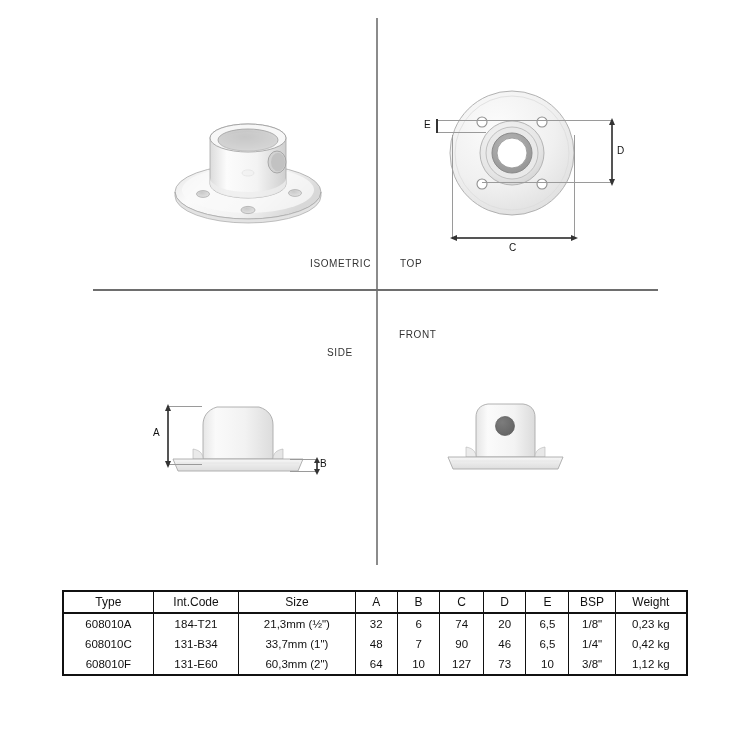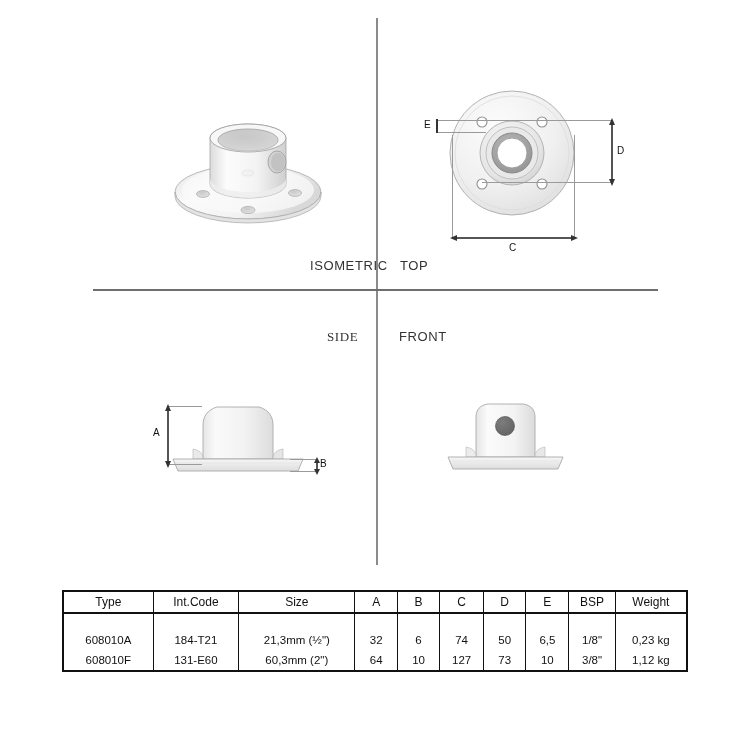--- a/index.html
+++ b/index.html
@@ -20,28 +20,28 @@
     background:#8b8b8b;
   }
   .divider-h{
     position:absolute;left:93px;top:289px;width:565px;height:2px;
     background:#6e6e6e;
   }
 
   
   .view-label{
     position:absolute;
-    font-size:13px;
+    font-size:10px;
     letter-spacing:0.6px;
     color:#333;
     white-space:nowrap;
   }
   .vl-iso{left:310px;top:258px;}
   .vl-top{left:400px;top:258px;}
-  .vl-side{left:327px;top:329px;font-family:Liberation Serif, serif;}
+  .vl-side{left:327px;top:347px;}
   .vl-front{left:399px;top:329px;}
 
   
   .dim-label{
     position:absolute;
     font-size:10px;
     color:#111;
     white-space:nowrap;
   }
   .dim-line{position:absolute;background:#555;}
@@ -77,21 +77,21 @@
     padding:1px 2px;
     height:18px;
     line-height:18px;
     color:#111;
     font-weight:normal;
   }
   table.spec thead th{
     border-bottom:2px solid #111;
     font-size:12px;
   }
-  table.spec tbody tr:first-child td{padding-top:17px;}
+  table.spec tbody tr:first-child td{padding-top:1px;}
   .col-type{width:95px;}
   .col-code{width:90px;}
   .col-size{width:130px;}
   .col-n{width:44px;}
   .col-bsp{width:46px;}
   .col-w{width:74px;}
 </style>
 </head>
 <body>
 
@@ -332,24 +332,36 @@
       </tr>
     </thead>
     <tbody>
       <tr>
         <td>608010A</td>
         <td>184-T21</td>
         <td>21,3mm (½")</td>
         <td>32</td>
         <td>6</td>
         <td>74</td>
-        <td>50</td>
+        <td>20</td>
         <td>6,5</td>
         <td>1/8"</td>
         <td>0,23 kg</td>
+      </tr>
+      <tr>
+        <td>608010C</td>
+        <td>131-B34</td>
+        <td>33,7mm (1")</td>
+        <td>48</td>
+        <td>7</td>
+        <td>90</td>
+        <td>46</td>
+        <td>6,5</td>
+        <td>1/4"</td>
+        <td>0,42 kg</td>
       </tr>
       <tr>
         <td>608010F</td>
         <td>131-E60</td>
         <td>60,3mm (2")</td>
         <td>64</td>
         <td>10</td>
         <td>127</td>
         <td>73</td>
         <td>10</td>

